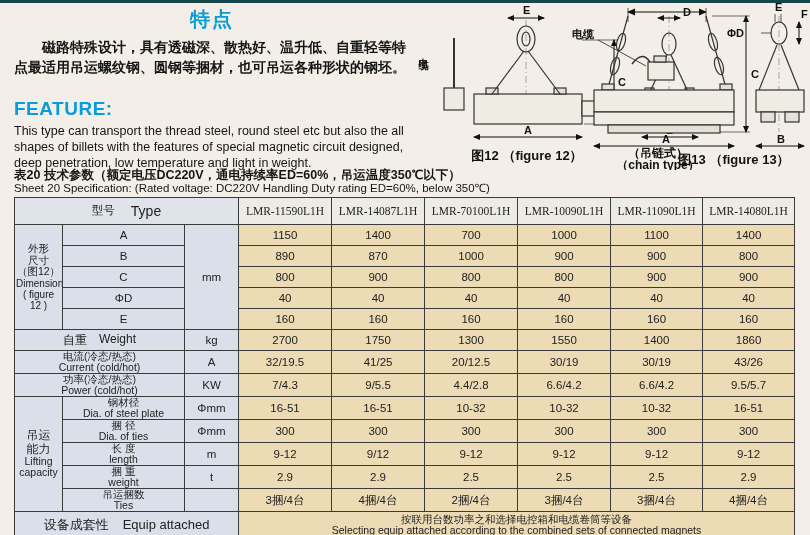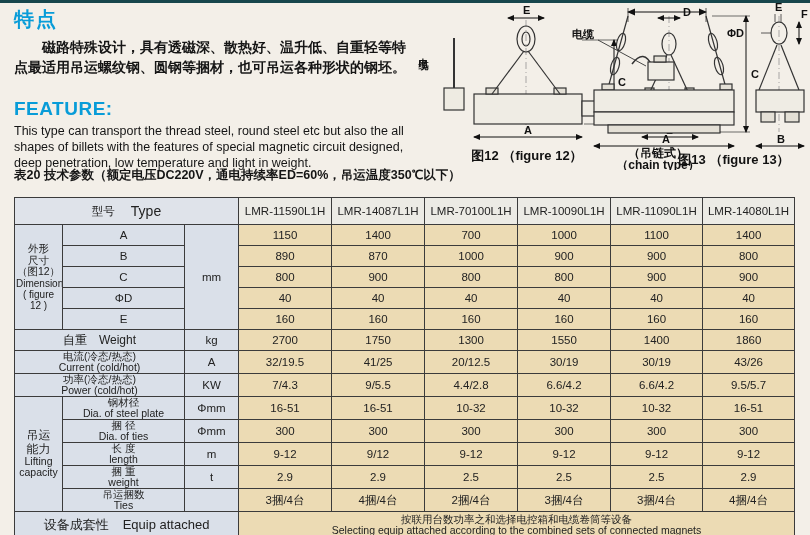--- a/index.html
+++ b/index.html
@@ -5,21 +5,21 @@
   * { box-sizing: border-box; }
   html,body { margin:0; padding:0; }
   body {
     width:810px; height:535px; position:relative; overflow:hidden;
     background:#f3efe8; font-family:"Liberation Sans", sans-serif; color:#151515;
   }
   .topline { position:absolute; left:0; top:0; width:810px; height:3px; background:#17464c; }
 
   
   .intro { position:absolute; left:14px; top:6px; width:396px; }
-  .h-cn { color:#089cd8; font-size:20px; font-weight:bold; margin:0; letter-spacing:2px; }
+  .h-cn { color:#089cd8; font-size:20px; font-weight:bold; margin:0; letter-spacing:2px;text-align:center; }
   .p-cn { font-size:14px; font-weight:bold; line-height:1.45; margin:4px 0 13px; text-indent:2em; }
   .h-en { color:#089cd8; font-size:19px; font-weight:bold; margin:20px 0 0; letter-spacing:.5px; }
   .p-en { font-size:12.5px; line-height:1.28; margin:3px 0 11px; }
 
   
   .figures { position:absolute; left:402px; top:2px; width:406px; height:168px; }
   .figures svg { display:block; }
   .figures text { font-family:"Liberation Sans",sans-serif; }
   .dimtxt { font-size:11px; font-weight:bold; fill:#111; }
   .cap { font-size:13px; font-weight:bold; fill:#111; }
@@ -39,27 +39,27 @@
     position:absolute; left:14px; top:197px; width:781px;
     border-collapse:collapse; table-layout:fixed;
     background:#ecdbb4; box-shadow:0 3px 0 rgba(95,165,158,.55);
   }
   table.spec td {
     border:1px solid #3b3b3b; text-align:center; vertical-align:middle;
     padding:0 1px; height:21px; font-size:11.5px; color:#222; overflow:hidden;
   }
   td.lbl  { background:#dae0e9; }
   td.hdrT { background:#dfe3ea; font-size:14px; }
-  td.hdrM { background:#ecebe5; font-size:11.5px; }
+  td.hdrM { background:#ecebe5; font-size:11.5px;font-family:Liberation Serif, serif; }
   td.data { background:#ecdbb4; font-size:11.5px; }
   .two { display:flex; flex-direction:column; justify-content:center; line-height:1.05; }
   .two span { display:block; font-size:10.5px; }
   .stack { display:flex; flex-direction:column; justify-content:center; line-height:1.1; }
   .stack span { font-size:10.5px;text-align:center; }
-  .typewrap { display:flex; gap:16px; justify-content:center; align-items:center; }
+  .typewrap { display:flex; gap:16px; justify-content:center; align-items:flex-start; }
   .typewrap .en { font-size:14px; }
   .equipwrap { display:flex; gap:14px; justify-content:center; align-items:baseline; }
   .equipwrap span { font-size:13px; }
   .eqv span { font-size:10.5px; }
 </style>
 </head>
 <body>
 
 <div class="topline"></div>
 
@@ -172,20 +172,21 @@
     <text class="dimtxt" x="373" y="9">E</text>
     <text class="dimtxt" x="342" y="35" text-anchor="end">ΦD</text>
     <text class="dimtxt" x="399" y="16">F</text>
     <text class="dimtxt" x="375" y="141">B</text>
     <text class="cap" x="332" y="162" text-anchor="middle">图13 （figure 13）</text>
   </svg>
 </div>
 
 <div class="tabletitle">
   <div class="tt-cn">表20 技术参数（额定电压DC220V，通电持续率ED=60%，吊运温度350℃以下）</div>
+  <div class="tt-en">Sheet 20 Specification:  (Rated voltage: DC220V  Handling Duty rating ED=60%, below 350℃)</div>
 </div>
 
 <table class="spec">
   <colgroup>
     <col style="width:48px">
       <col style="width:122px">
       <col style="width:54px">
     <col style="width:93px">
       <col style="width:93px">
       <col style="width:93px">

